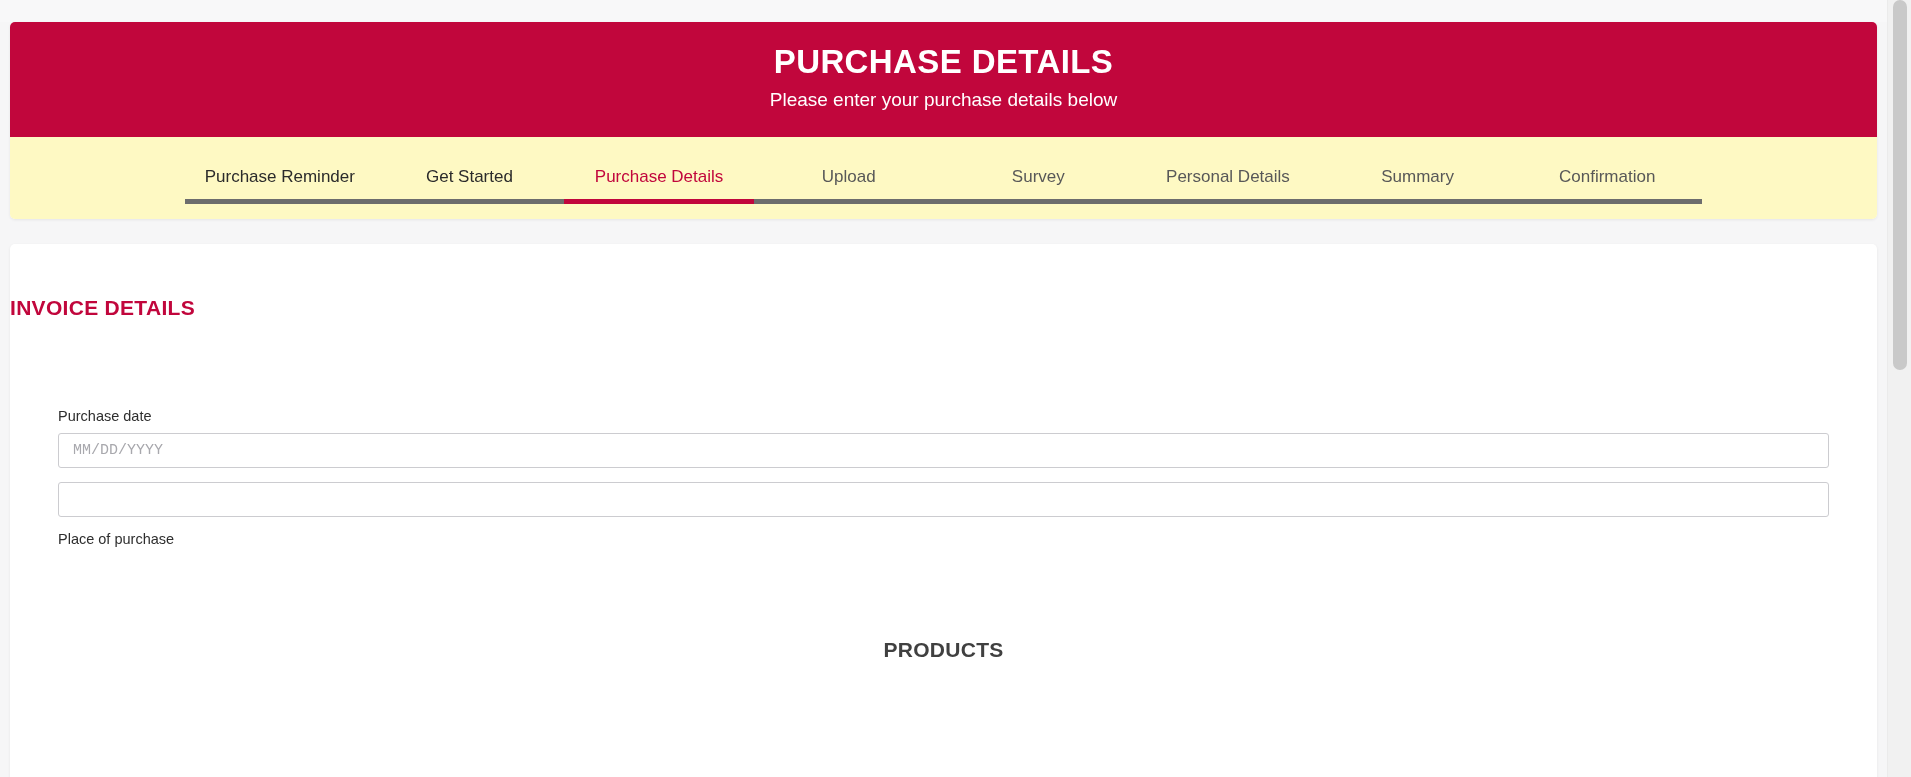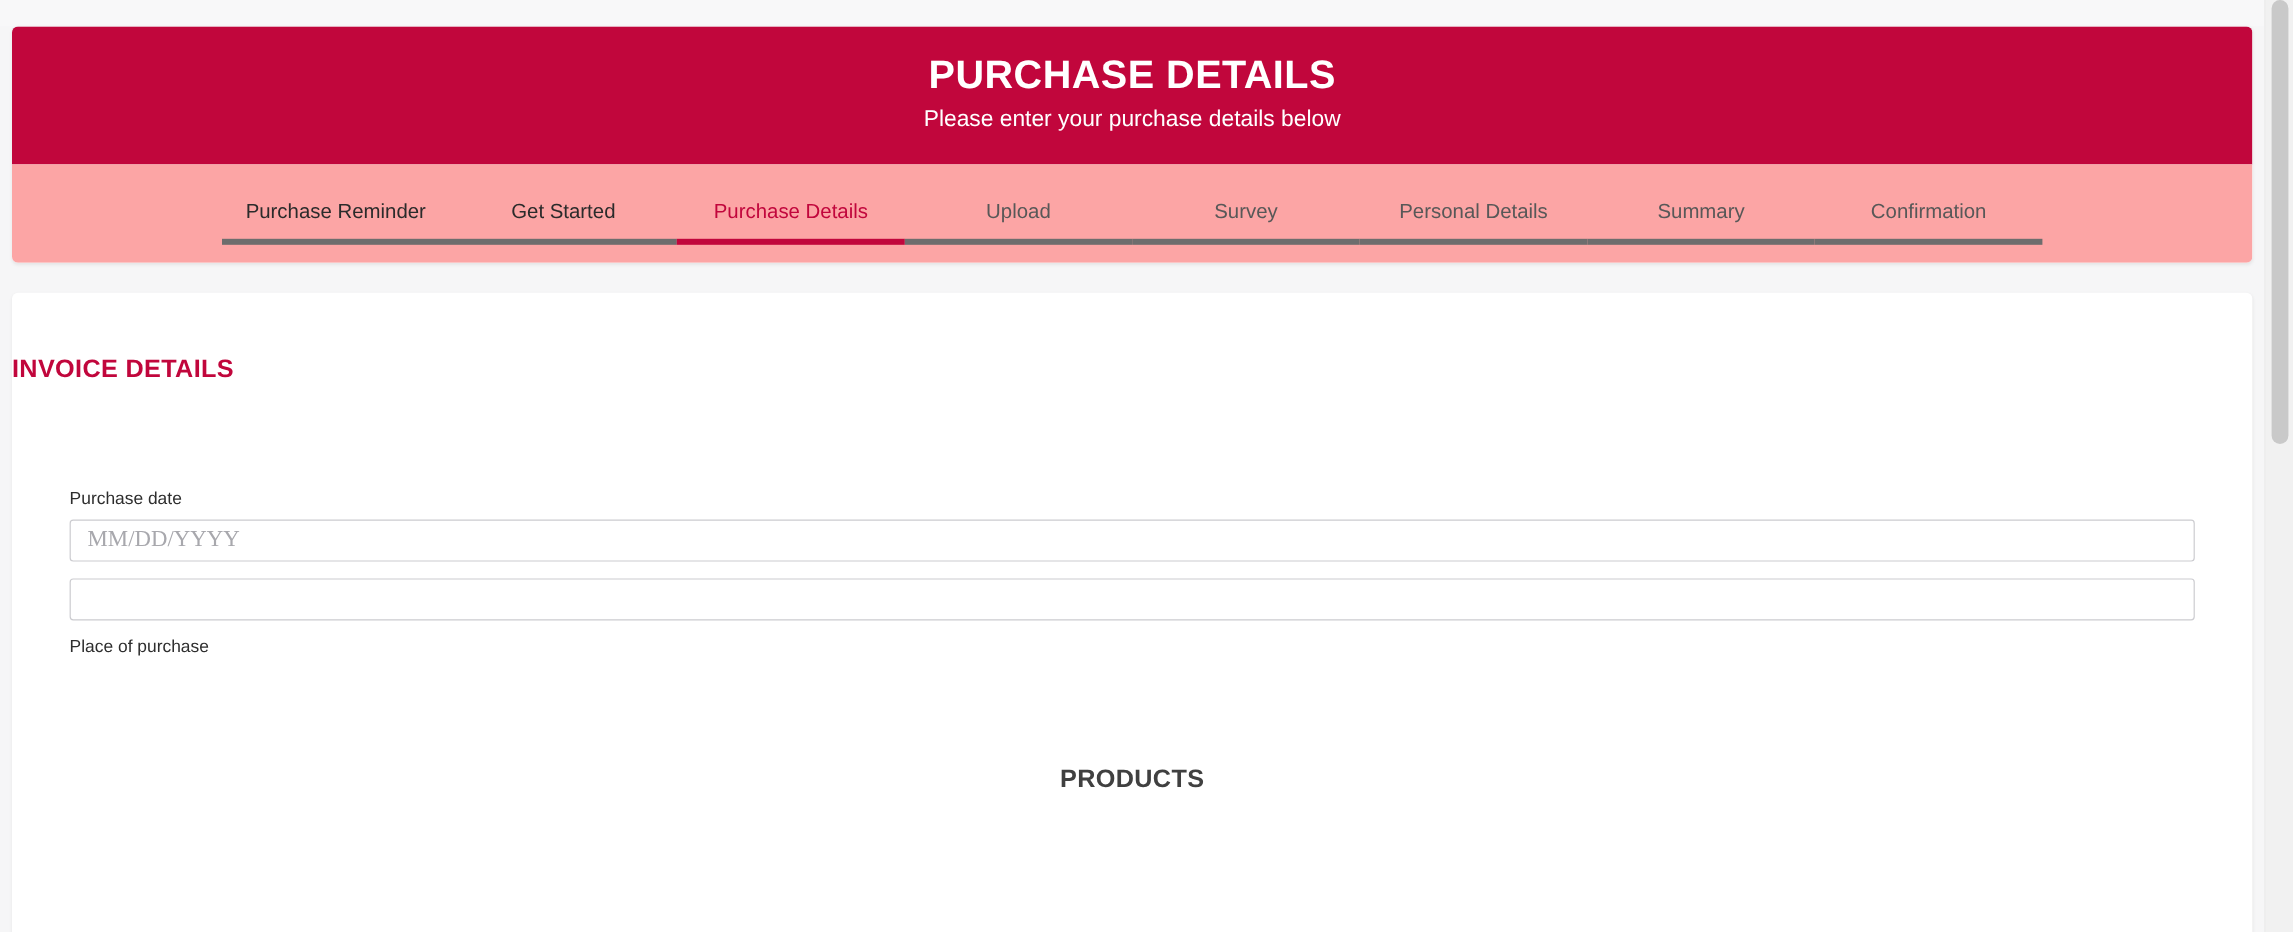--- a/index.html
+++ b/index.html
@@ -54,21 +54,21 @@
   .banner-sub {
     color: #ffffff;
     font-size: 19px;
     font-weight: normal;
     line-height: 1.1;
     margin: 0;
   }
 
   
   .stepper {
-    background: #fca5a5;
+    background: #fef9c3;
     padding: 18px 0 0 0;
     height: 82px;
     position: relative;
   }
   .tabs {
     display: flex;
     align-items: flex-end;
     padding: 0 175px 0 175px;
     height: 44px;
   }
@@ -124,24 +124,24 @@
     margin-bottom: 7px;
     line-height: 1.2;
   }
   .field-input {
     display: block;
     width: 100%;
     height: 35px;
     border: 1px solid #ccccd0;
     border-radius: 3px;
     background: #ffffff;
-    font-size: 19px;
+    font-size: 15px;
     color: #ef4444;
     padding: 0 14px;
-    font-family: Liberation Serif, serif;
+    font-family: Liberation Mono, monospace;
     outline: none;
   }
   .field-input::placeholder { color: #a8a8ad; }
 
   .select-wrap { position: relative; }
   .field-select {
     display: block;
     width: 100%;
     height: 35px;
     border: 1px solid #ccccd0;

